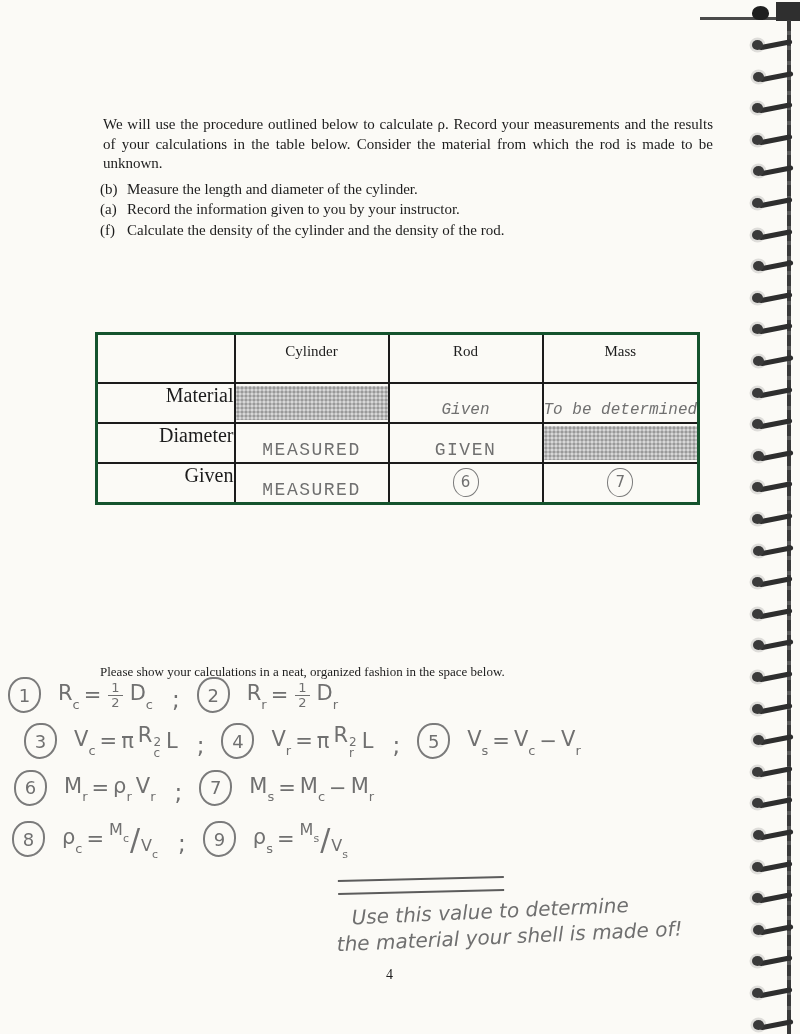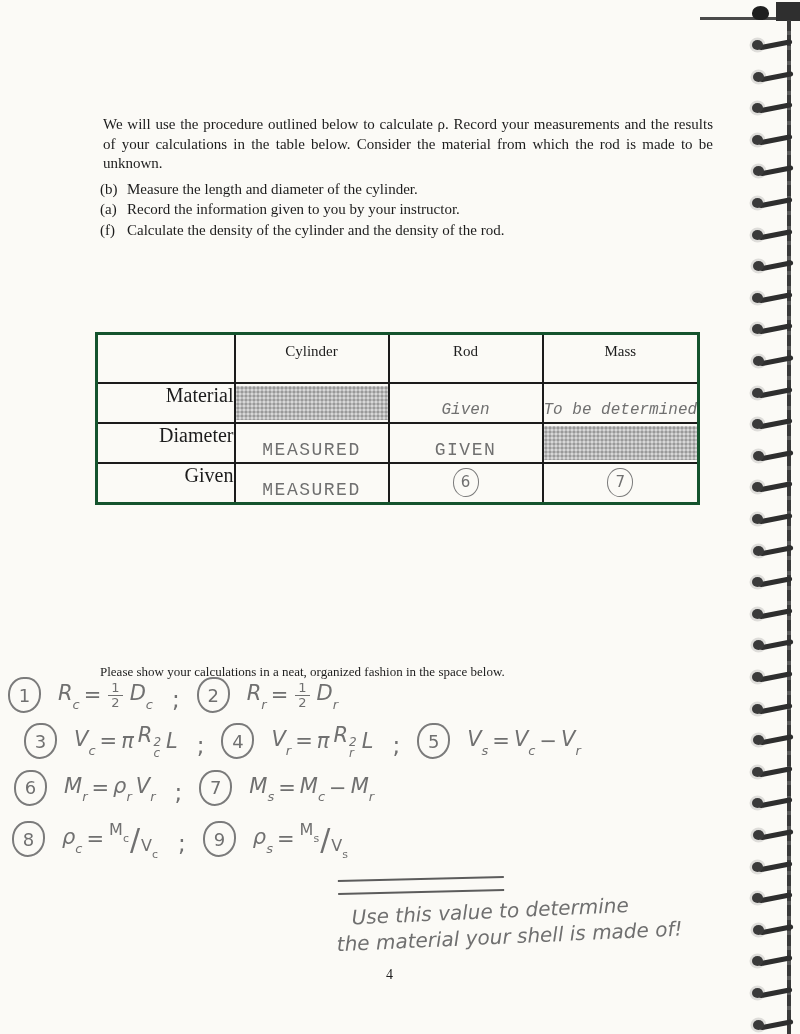--- a/index.html
+++ b/index.html
@@ -36,21 +36,21 @@
            font-size:15px;color:#707070;margin-bottom:5px;}
 
   
   .equations{position:absolute;left:8px;top:672px;width:780px;font-family:"DejaVu Sans",sans-serif;color:#707070;}
   .eq-line{display:flex;align-items:center;height:46px;font-size:21px;}
   .eq-line.l2{padding-left:16px;}
   .eq-line.l3{padding-left:6px;height:47px;}
   .eq-line.l4{padding-left:4px;height:56px;}
   .eqnum{flex:none;display:inline-flex;align-items:center;justify-content:center;width:29px;height:32px;
          border:2px solid #7b7b7b;border-radius:50% 46% 54% 50%;font-size:18px;margin-right:15px;}
-  .var{margin:18px 2px;white-space:nowrap;font-style:italic;}
+  .var{margin:18px 2px;white-space:nowrap;}
   .var sub{font-size:13px;position:relative;top:3px;left:0px;}
   .ss{display:inline-flex;flex-direction:column;font-size:12px;line-height:11px;vertical-align:-4px;margin:0 1px;}
   .frac{display:inline-flex;flex-direction:column;align-items:center;font-size:13px;line-height:14px;margin:0 5px;}
   .frac .ftop{border-bottom:1.6px solid #707070;padding:0 3px;}
   .sep{margin:0 17px;font-size:23px;position:relative;top:4px;}
   .slant{display:inline-flex;align-items:center;margin:0 3px;}
   .slant .stop{position:relative;top:-8px;font-size:16px;}
   .slant .sbot{position:relative;top:8px;font-size:16px;}
   .slant .slash{font-size:30px;margin:0 1px;}
   .slant sub{font-size:11px;position:relative;top:3px;}

